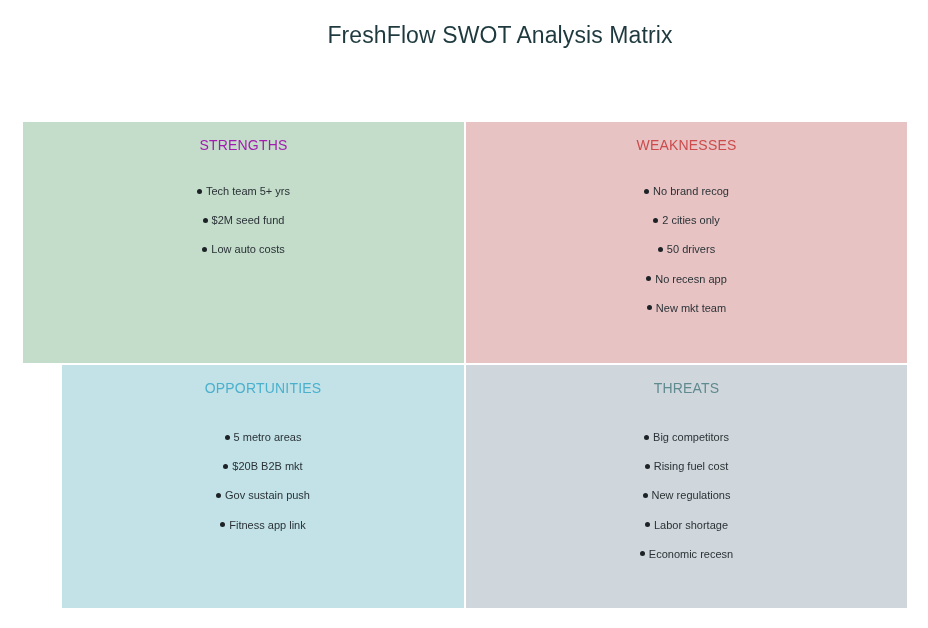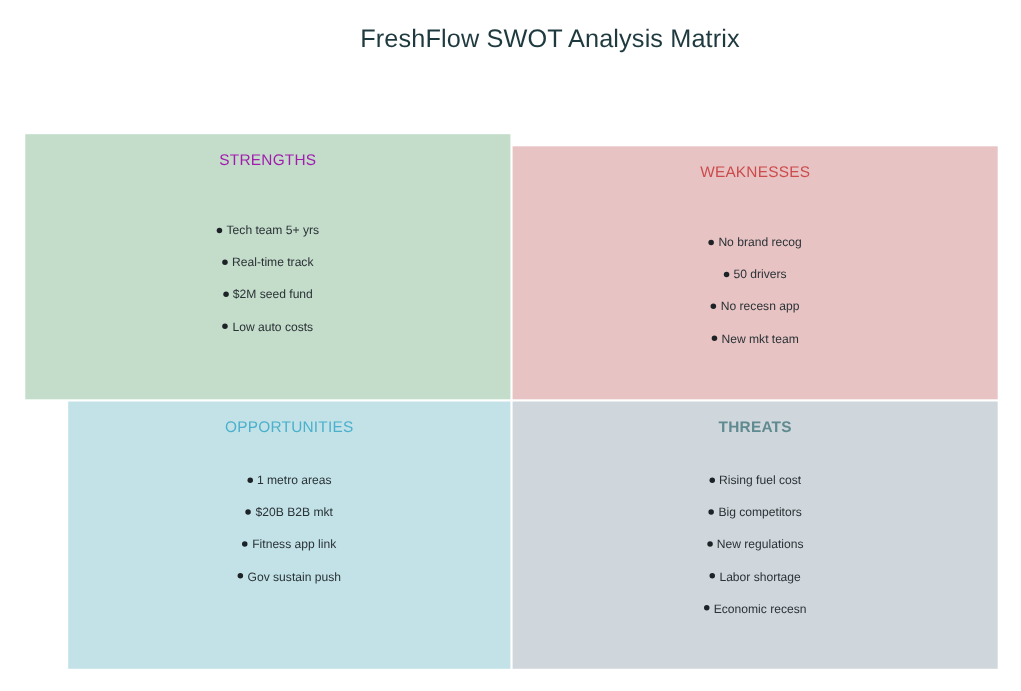--- a/index.html
+++ b/index.html
@@ -43,21 +43,21 @@
       position: absolute;
       top: 15px;
       left: 0;
       width: 100%;
       font-size: 14px;
       font-weight: 400;
       letter-spacing: 0.2px;
     }
     .quadrant ul {
       position: absolute;
-      top: 80px;
+      top: 61px;
       left: 0;
       width: 100%;
       list-style: none;
     }
     .quadrant li {
       height: 29.2px;
       line-height: 16px;
       font-size: 11px;
       color: #2a3236;
     }
@@ -67,69 +67,69 @@
       height: 5px;
       border-radius: 50%;
       background: #1c2226;
       vertical-align: middle;
       margin-right: 4px;
       position: relative;
       top: -1px;
     }
     .q-strengths { background: #c4dcca; }
     .q-strengths .heading { color: #a21caf; }
-    .q-weaknesses { background: #e8c3c4; margin-top: 11px; }
+    .q-weaknesses { background: #e8c3c4; }
     .q-weaknesses .heading { color: #cc4b4c; }
     .q-opportunities { background: #c2e2e8; margin-left: 39px; }
     .q-opportunities .heading { color: #4bb0cc; }
     .q-threats { background: #d0d7dc; }
-    .q-threats .heading { color: #5f8a8f; font-weight: bold; }
+    .q-threats .heading { color: #5f8a8f; }
     .q-opportunities ul, .q-threats ul { top: 64px; }
   </style>
 </head>
 <body>
 
 <h1 class="title">FreshFlow SWOT Analysis Matrix</h1>
 
 <div class="matrix">
 
   <section class="quadrant q-strengths">
     <div class="heading">STRENGTHS</div>
     <ul>
       <li><span class="bullet"></span><span>Tech team 5+ yrs</span></li>
-      <li><span class="bullet"></span><span>Real-time track</span></li>
       <li><span class="bullet"></span><span>$2M seed fund</span></li>
       <li><span class="bullet"></span><span>Low auto costs</span></li>
     </ul>
   </section>
 
   <section class="quadrant q-weaknesses">
     <div class="heading">WEAKNESSES</div>
     <ul>
       <li><span class="bullet"></span><span>No brand recog</span></li>
+      <li><span class="bullet"></span><span>2 cities only</span></li>
       <li><span class="bullet"></span><span>50 drivers</span></li>
       <li><span class="bullet"></span><span>No recesn app</span></li>
       <li><span class="bullet"></span><span>New mkt team</span></li>
     </ul>
   </section>
 
   <section class="quadrant q-opportunities">
     <div class="heading">OPPORTUNITIES</div>
     <ul>
-      <li><span class="bullet"></span><span>1 metro areas</span></li>
+      <li><span class="bullet"></span><span>5 metro areas</span></li>
       <li><span class="bullet"></span><span>$20B B2B mkt</span></li>
+      <li><span class="bullet"></span><span>Gov sustain push</span></li>
       <li><span class="bullet"></span><span>Fitness app link</span></li>
-      <li><span class="bullet"></span><span>Gov sustain push</span></li>
     </ul>
   </section>
 
   <section class="quadrant q-threats">
     <div class="heading">THREATS</div>
     <ul>
+      <li><span class="bullet"></span><span>Big competitors</span></li>
       <li><span class="bullet"></span><span>Rising fuel cost</span></li>
-      <li><span class="bullet"></span><span>Big competitors</span></li>
       <li><span class="bullet"></span><span>New regulations</span></li>
       <li><span class="bullet"></span><span>Labor shortage</span></li>
       <li><span class="bullet"></span><span>Economic recesn</span></li>
     </ul>
   </section>
 
 </div>
 
 </body></html>

